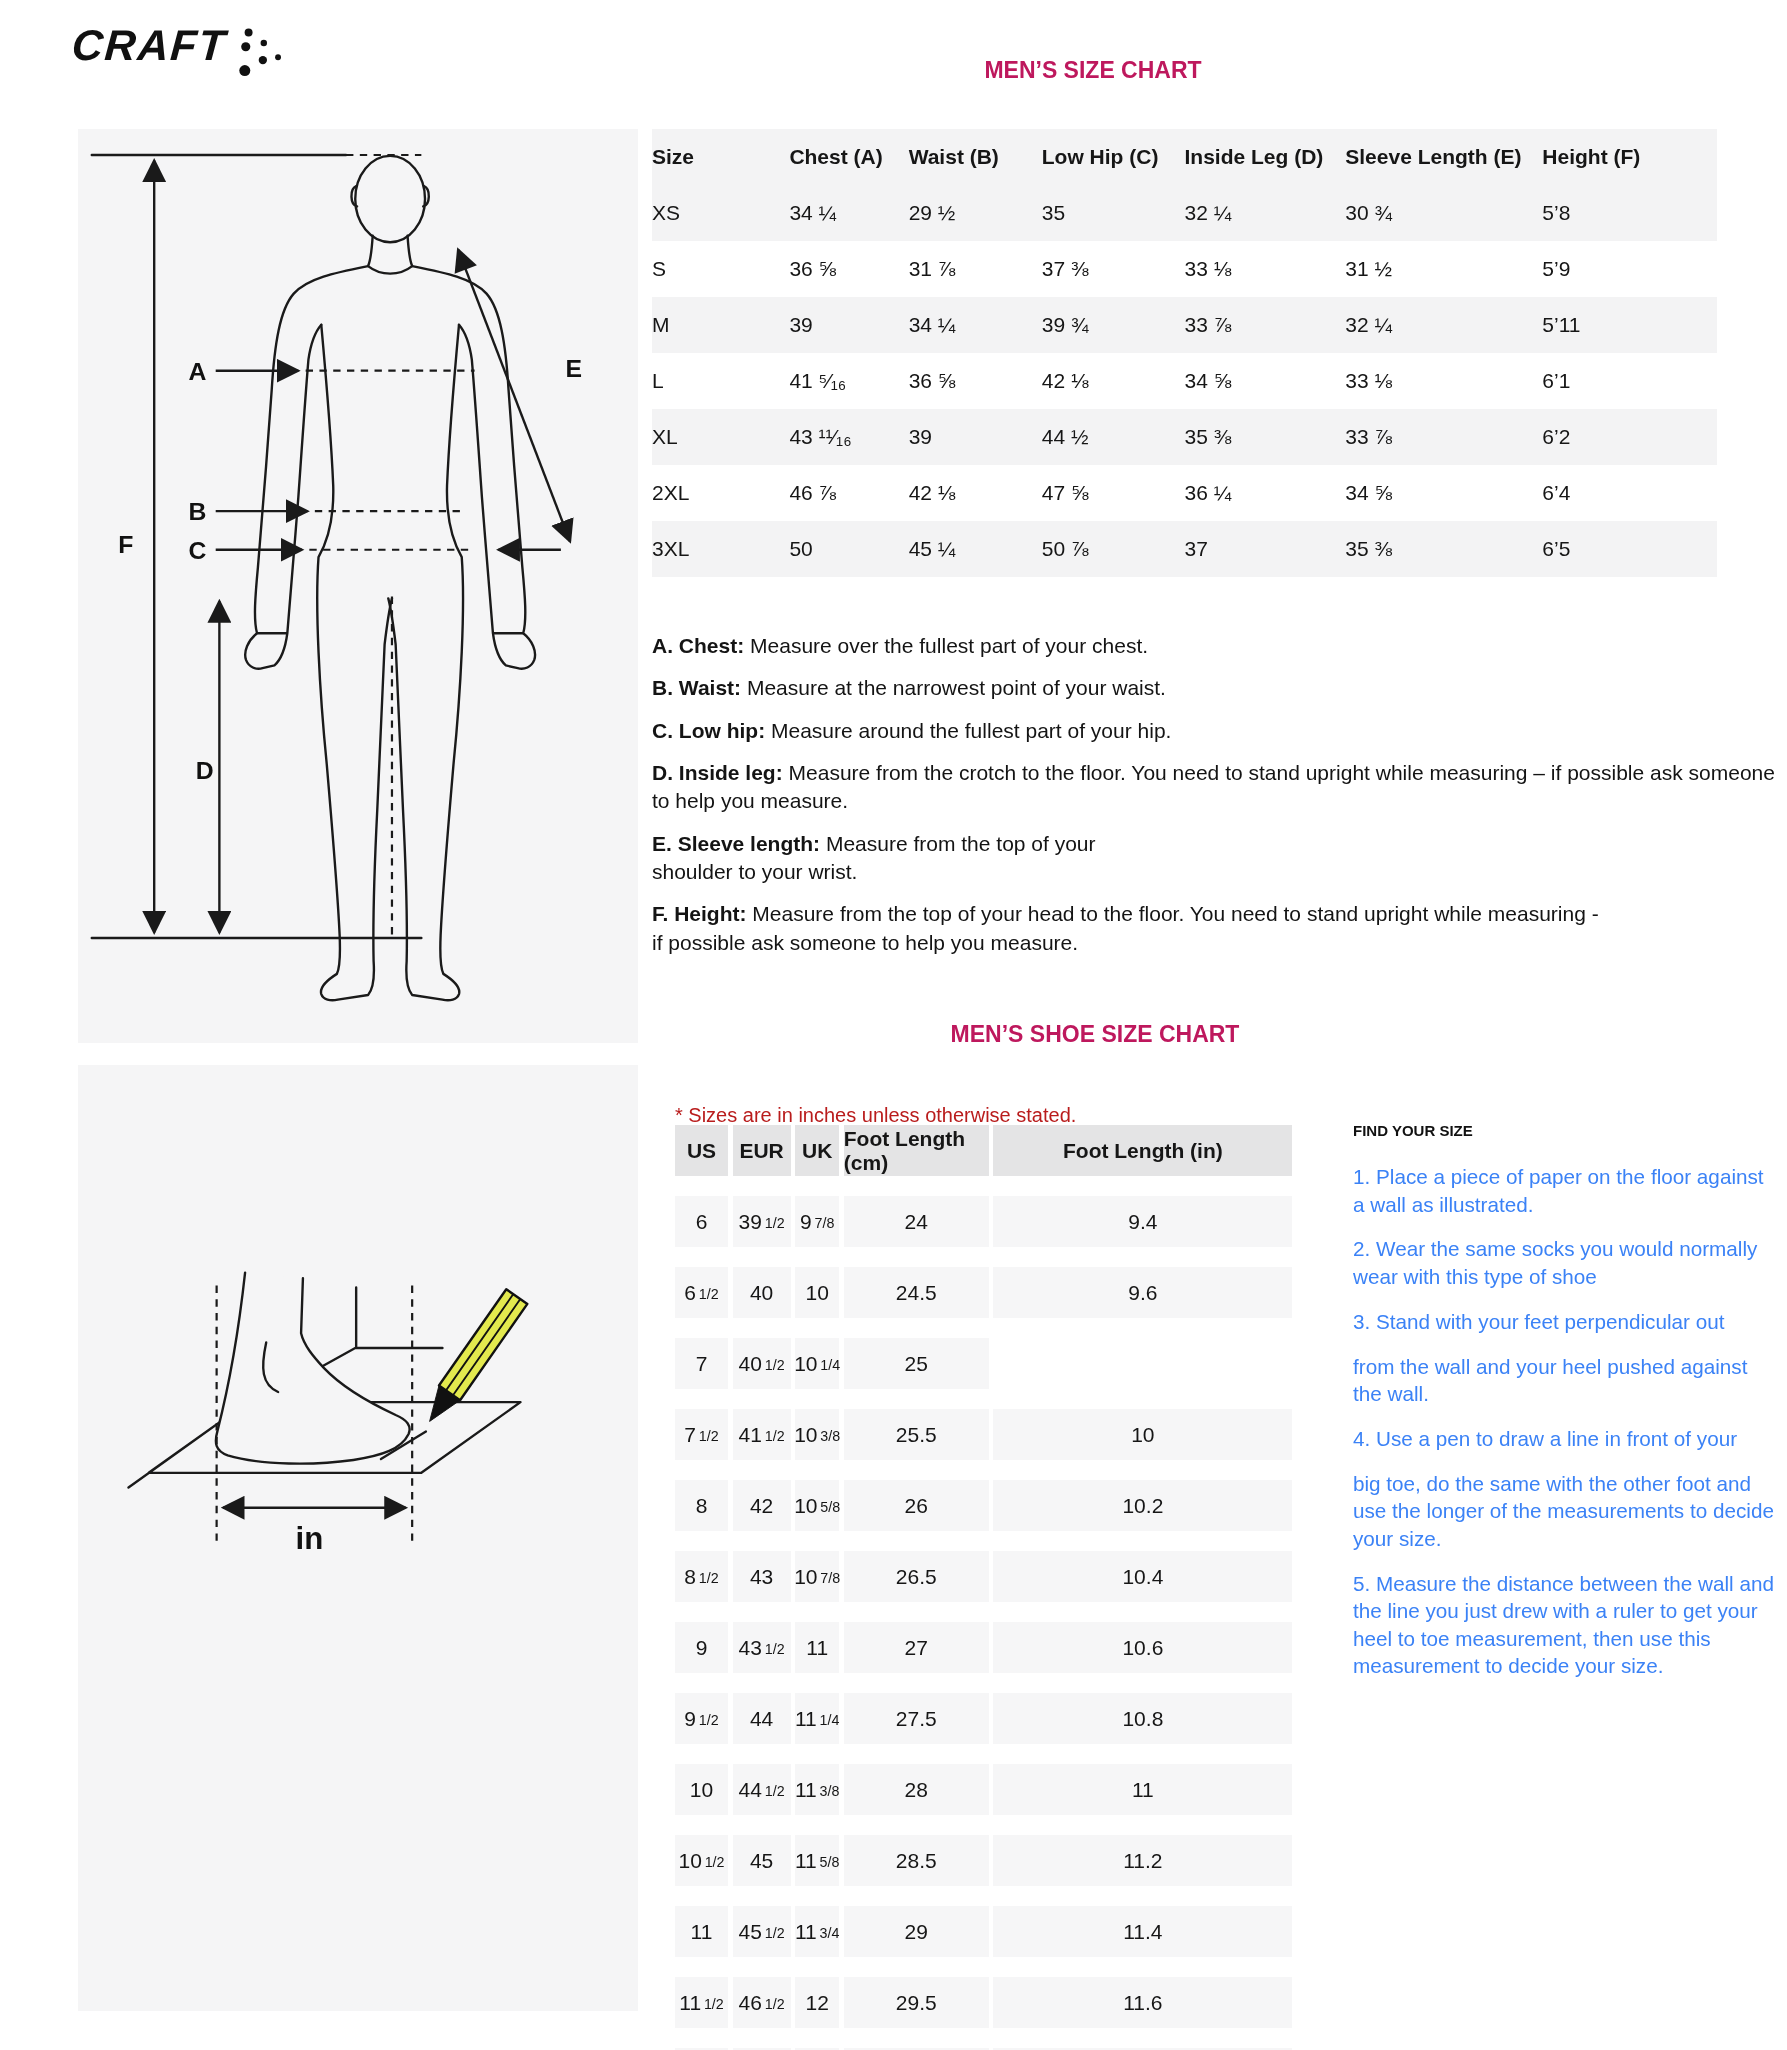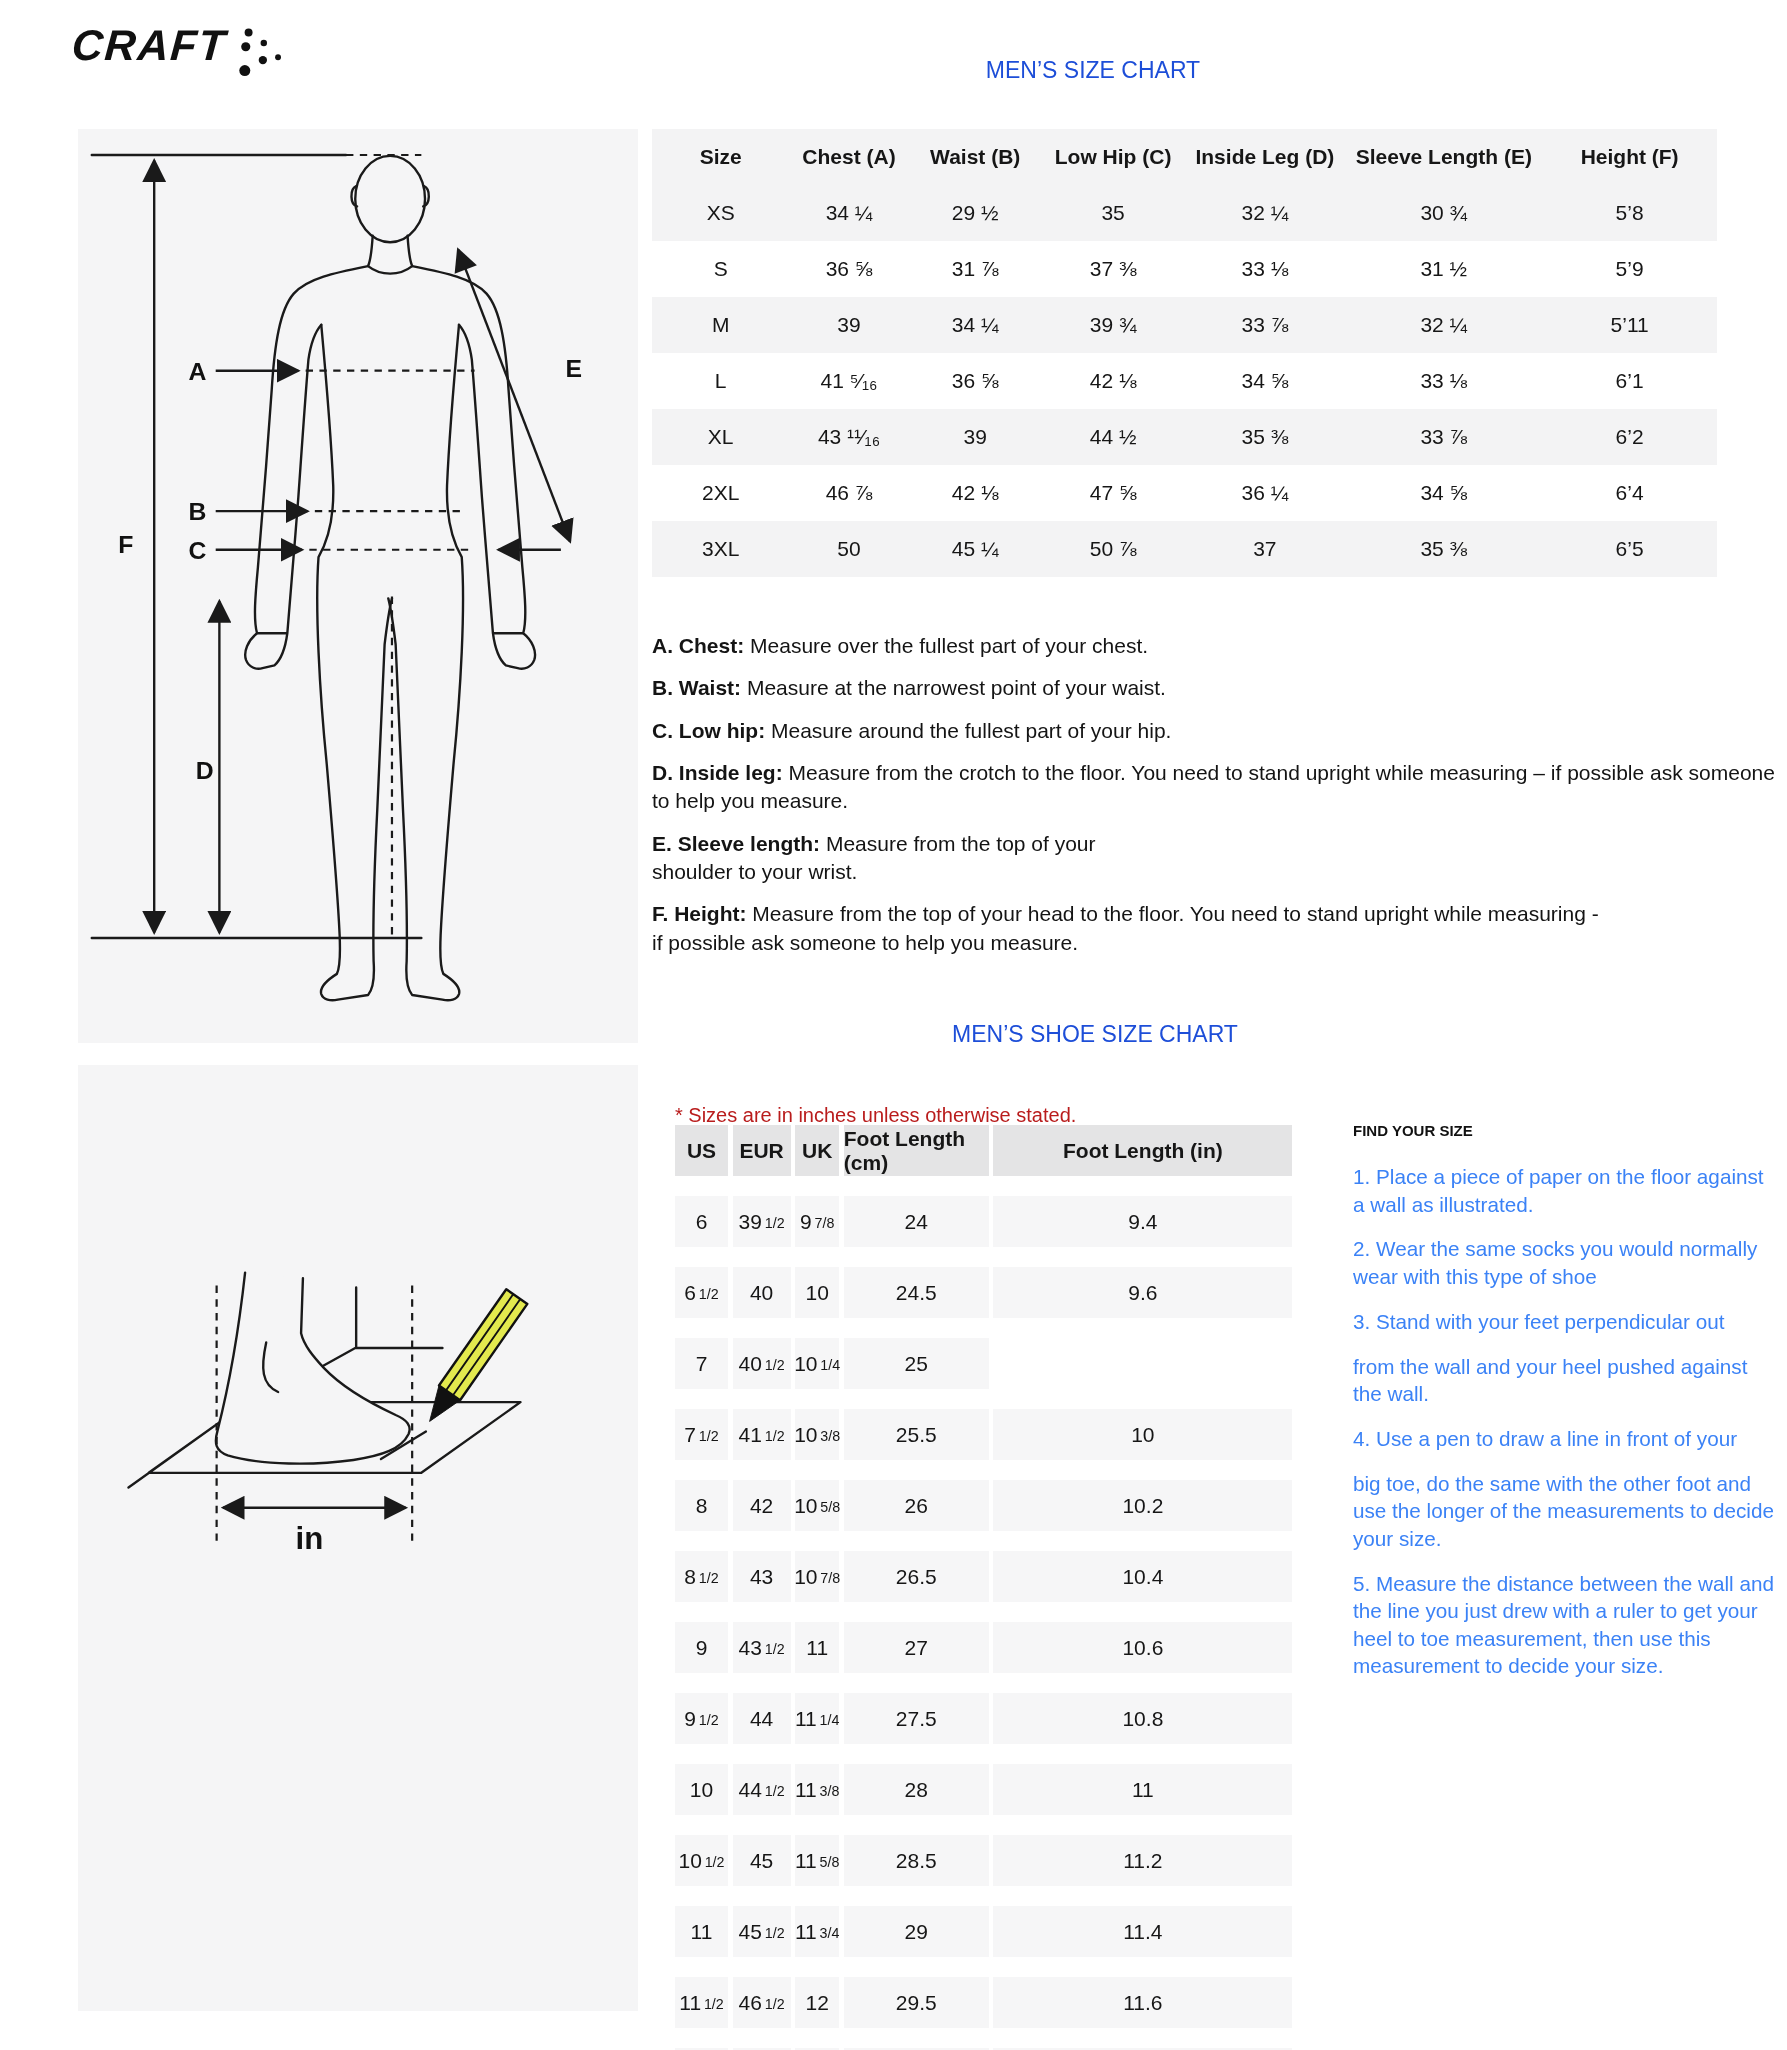--- a/index.html
+++ b/index.html
@@ -11,33 +11,33 @@
   .abs{position:absolute}
 
   
   #logo{left:72px;top:24px;display:flex;align-items:flex-start;gap:9.2px}
   #logo .word{
     font-weight:900;font-style:italic;font-size:43px;letter-spacing:1.8px;
     transform:skewX(-4deg);line-height:1;color:#111;
   }
 
   
-  .sec-title{font-weight:400;font-size:23px;text-align:center;color:#1d4ed8}
+  .sec-title{font-weight:700;font-size:23px;text-align:center;color:#be185d}
   #title1{left:652px;top:57px;width:882px}
   #title2{left:675px;top:1021px;width:840px}
 
   
   .panel{background:#f5f5f6}
   #panel-body{left:78px;top:129px;width:560px;height:914px}
   #panel-foot{left:78px;top:1065px;width:560px;height:946px}
   .panel svg{display:block}
 
   
   #size-table{left:652px;top:129px;width:1065px}
-  .mrow{display:flex;align-items:center;height:56px;text-align:center;font-size:21px}
+  .mrow{display:flex;align-items:center;height:56px;text-align:left;font-size:21px}
   .mrow .mcell{flex:0 0 auto}
   .mrow .mcell:nth-child(1){width:12.9%}
   .mrow .mcell:nth-child(2){width:11.2%}
   .mrow .mcell:nth-child(3){width:12.5%}
   .mrow .mcell:nth-child(4){width:13.4%}
   .mrow .mcell:nth-child(5){width:15.1%}
   .mrow .mcell:nth-child(6){width:18.5%}
   .mrow .mcell:nth-child(7){width:16.4%}
   .mhead{background:#f3f3f4;font-weight:700}
   #size-body > .mrow:nth-child(odd){background:#f3f3f4}

